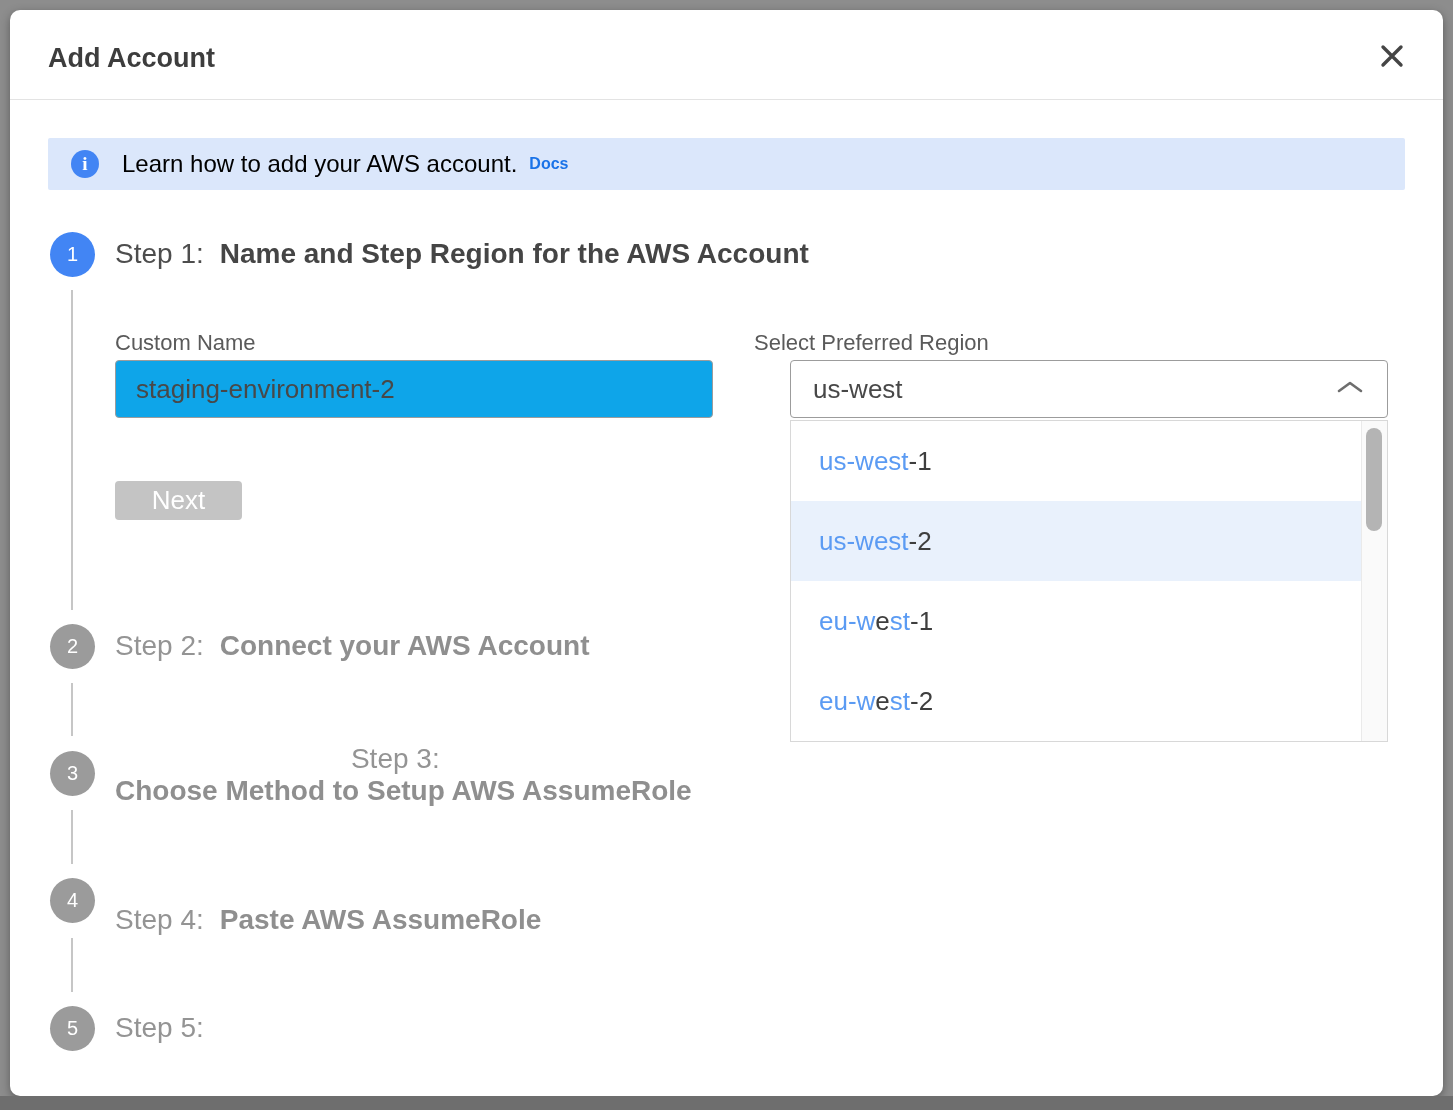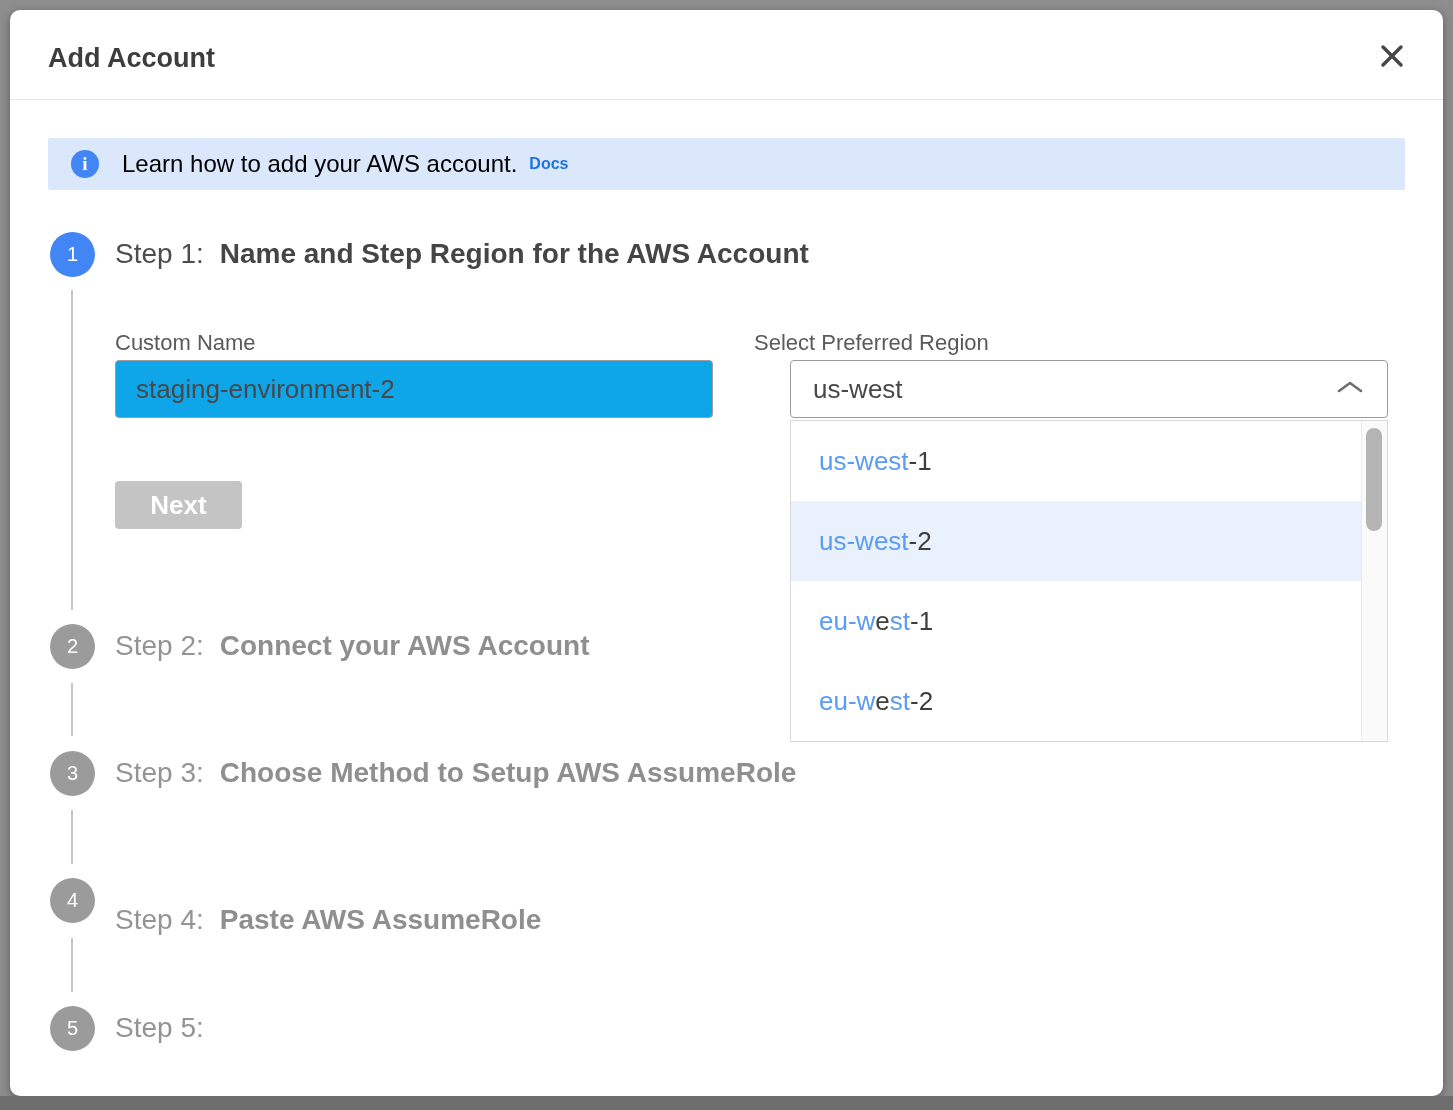--- a/index.html
+++ b/index.html
@@ -95,24 +95,24 @@
     position: absolute; left: 780px; top: 350px;
     width: 598px; height: 58px;
     border: 1px solid #9c9c9c; border-radius: 4px;
     background: #ffffff; cursor: pointer;
     display: flex; align-items: center; justify-content: space-between;
     padding: 0 22px;
   }
   .select-value { font-size: 26px; color: #484848; }
   .next-button {
     position: absolute; left: 105px; top: 471px;
-    width: 127px; height: 48px;
+    width: 127px; height: 39px;
     background: #c4c4c4; border: none; border-radius: 4px;
     color: #ffffff; font-family: "Liberation Sans", sans-serif;
-    font-size: 26px; font-weight: 700; cursor: default;
+    font-size: 26px; font-weight: 400; cursor: default;
   }
   
   .dropdown-panel {
     position: absolute; left: 780px; top: 410px;
     width: 598px; height: 322px;
     background: #ffffff; border: 1px solid #d8d8d8;
     z-index: 5;
   }
   .option {
     position: relative; height: 80px; width: 570px;
@@ -209,21 +209,21 @@
   </div>
   <div class="step-heading inactive" style="top:606px;">
     <span class="step-prefix">Step 2:</span>
     <span class="step-title">Connect your AWS Account</span>
   </div>
   <div class="connector" style="top:673px;height:53px;"></div>
 
   <div class="step-circle inactive" style="top:741px;">
     <span>3</span>
   </div>
-  <div class="step-heading inactive" style="top:733px;">
+  <div class="step-heading inactive" style="top:733px;flex-direction:column;">
     <span class="step-prefix">Step 3:</span>
     <span class="step-title">Choose Method to Setup AWS AssumeRole</span>
   </div>
   <div class="connector" style="top:800px;height:54px;"></div>
 
   <div class="step-circle inactive" style="top:868px;">
     <span>4</span>
   </div>
   <div class="step-heading inactive" style="top:880px;">
     <span class="step-prefix">Step 4:</span>

